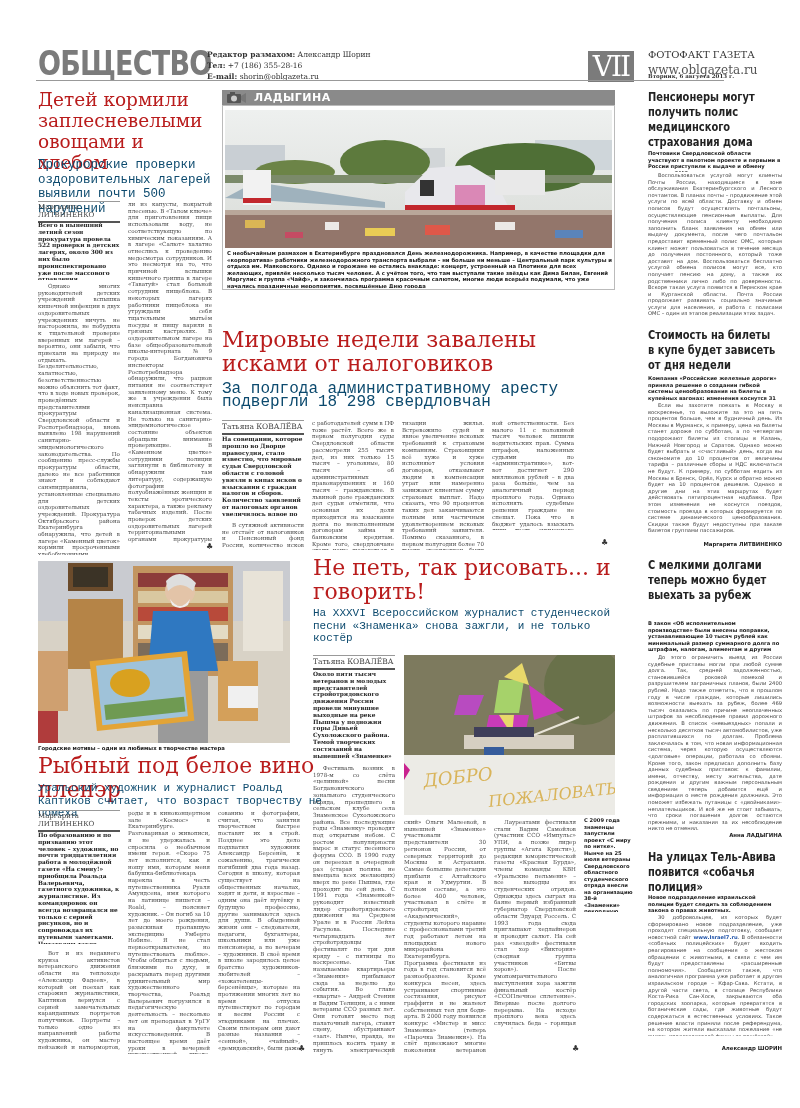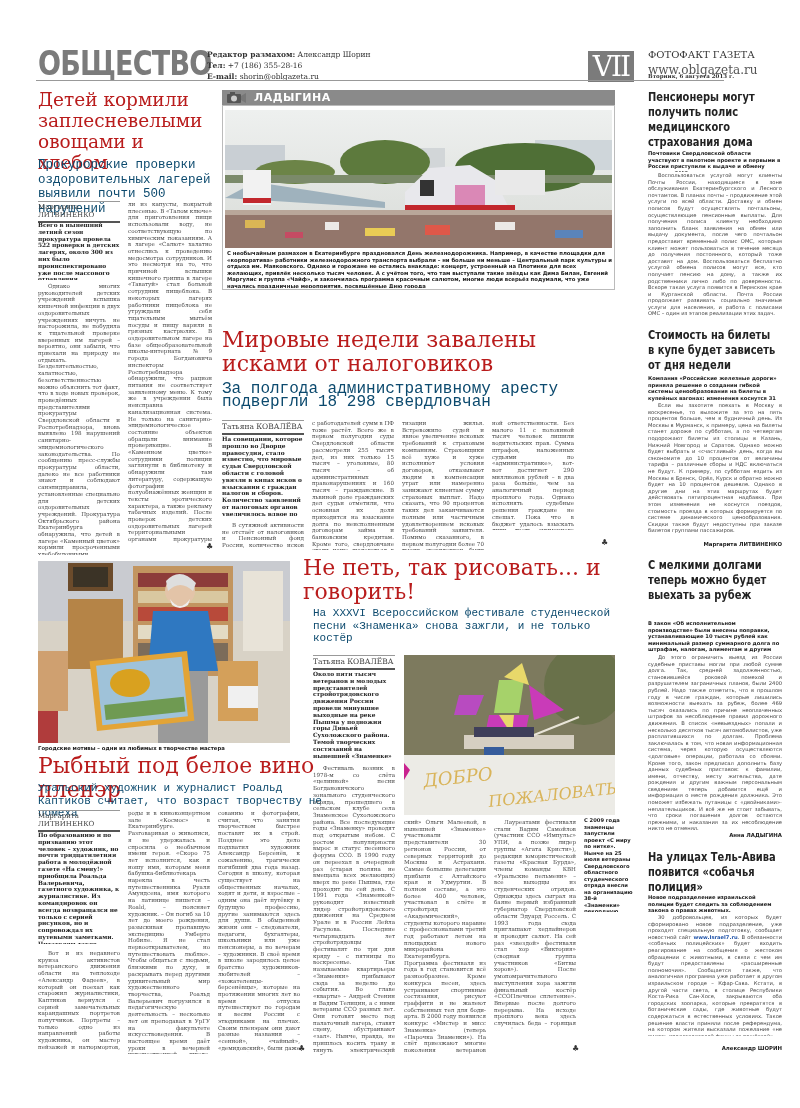--- a/index.html
+++ b/index.html
@@ -205,22 +205,22 @@
     <p>Вот и из недавнего круиза активистов ветеранского движения области на теплоходе «Александр Фадеев», в который он поехал как старожил журналистики, Каптиков вернулся с серией замечательных карандашных портретов попутчиков. Портреты – только одно из направлений работы художника, он мастер пейзажей и натюрмортов, написанных маслом и в технике акварели и пастели. Сейчас работы Роальда Каптикова выставлены в Музее при-</p>
   </div>
 <div class="abs txt" style="left:128px;top:810px;width:82px;height:244px;">
     <p style="text-indent:0">роды и в киноконцертном зале «Космос» в Екатеринбурге. Разговаривая о живописи, я не удержалась и спросила о необычном имени героя. «Скоро 75 лет исполнится, как я ношу имя, которым меня бабушка-библиотекарь нарекла в честь путешественника Руаля Амундсена, имя которого на латинице пишется – Roald, – поясняет художник. – Он погиб за 10 лет до моего рождения, разыскивая пропавшую экспедицию Умберто Нобиле. Я не стал первооткрывателем, но путешествовать люблю». Чтобы общаться с людьми, близкими по духу, и раскрывать перед другими удивительный мир художественного творчества, Роальд Валерьевич погрузился в педагогическую деятельность – несколько лет он преподавал в УрГУ на факультете искусствоведения. В настоящее время даёт уроки в вечерней художественной школе, существующей в столице Урала с 1943 года. Её основателем был уральский художник Павел Хожателев, когда-то возглавлявший Екатеринбургское художественное училище. Во время войны он привлёк ранених к обучению черчению, ри-</p>
   </div>
 <div class="abs txt" style="left:218px;top:810px;width:82px;height:242px;">
     <p style="text-indent:0">сованию и фотографии, считая, что занятия творчеством быстрее поставят их в строй. Позднее это дело подхватил художник Александр Берсенёв, к сожалению, трагически погибший два года назад. Сегодня в школу, которая существует на общественных началах, ходят и дети, и взрослые – одним она даёт путёвку в будущую профессию, другие занимаются здесь для души. В обыденной жизни они – следователи, педагоги, бухгалтеры, школьники или уже пенсионеры, а по вечерам – художники. В своё время в школе зародилось целое братство художников-любителей – «хожателевцы-берсенёвцы», которые на протяжении многих лет во время отпуска путешествуют по городам и весям России с этюдниками на плечах. Своим пленэрам они дают разные названия – «сенной», «чайный», «демидовский», были даже «холодный до промозглости» и «рыбный под белое вино». Эти поездки позволяют почувствовать дух и ритм страны, увидеть её потайные уголки, переложить свои впечатления на холст и показать их землякам.</p>
   </div>
 <div class="abs end-mark" style="left:298px;top:1044px;">♣</div>
 
-<div class="abs h-big" style="left:303px;top:556px;width:300px;font-size:22px;line-height:24px;">Не петь, так рисовать... и говорить!</div>
-<div class="abs h-sub" style="left:313px;top:607px;width:300px;font-size:11px;line-height:12.5px;">На XXXVI Всероссийском фестивале студенческой песни «Знаменка» снова зажгли, и не только костёр</div>
+<div class="abs h-big" style="left:313px;top:556px;width:300px;font-size:22px;line-height:24px;">Не петь, так рисовать... и говорить!</div>
+<div class="abs h-sub" style="left:313px;top:607px;width:300px;font-size:11px;line-height:12.5px;">На XXXVI Всероссийском журналист студенческой песни «Знаменка» снова зажгли, и не только костёр</div>
 <div class="abs byline" style="left:313px;top:655px;width:82px;">Татьяна КОВАЛЁВА</div>
 <div class="abs lead" style="left:313px;top:671px;width:82px;height:88px;">Около пяти тысяч ветеранов и молодых представителей стройотрядовского движения России провели минувшие выходные на реке Пышма у подножия горы Дивьей Сухоложского района. Темой творческих состязаний на нынешней «Знаменке» стала «Планета Целина», по случаю 50-летия студенческих отрядов Свердловской области.</div>
 <div class="abs photo" style="left:404px;top:655px;width:211px;height:160px;">
   <svg width="211" height="160" viewBox="0 0 211 160" preserveAspectRatio="none">
     <rect width="211" height="160" fill="#8a8068"></rect>
     <rect x="0" y="0" width="211" height="100" fill="#7d7a5e"></rect>
     <ellipse cx="180" cy="30" rx="40" ry="40" fill="#5b6b3e" opacity="0.6"></ellipse>
     <polygon points="55,40 80,40 72,60 50,60" fill="#b84bc0"></polygon>
     <polygon points="95,25 120,25 115,58 90,58" fill="#a6d26a"></polygon>
     <polygon points="100,22 118,8 125,30" fill="#e8d86a"></polygon>

